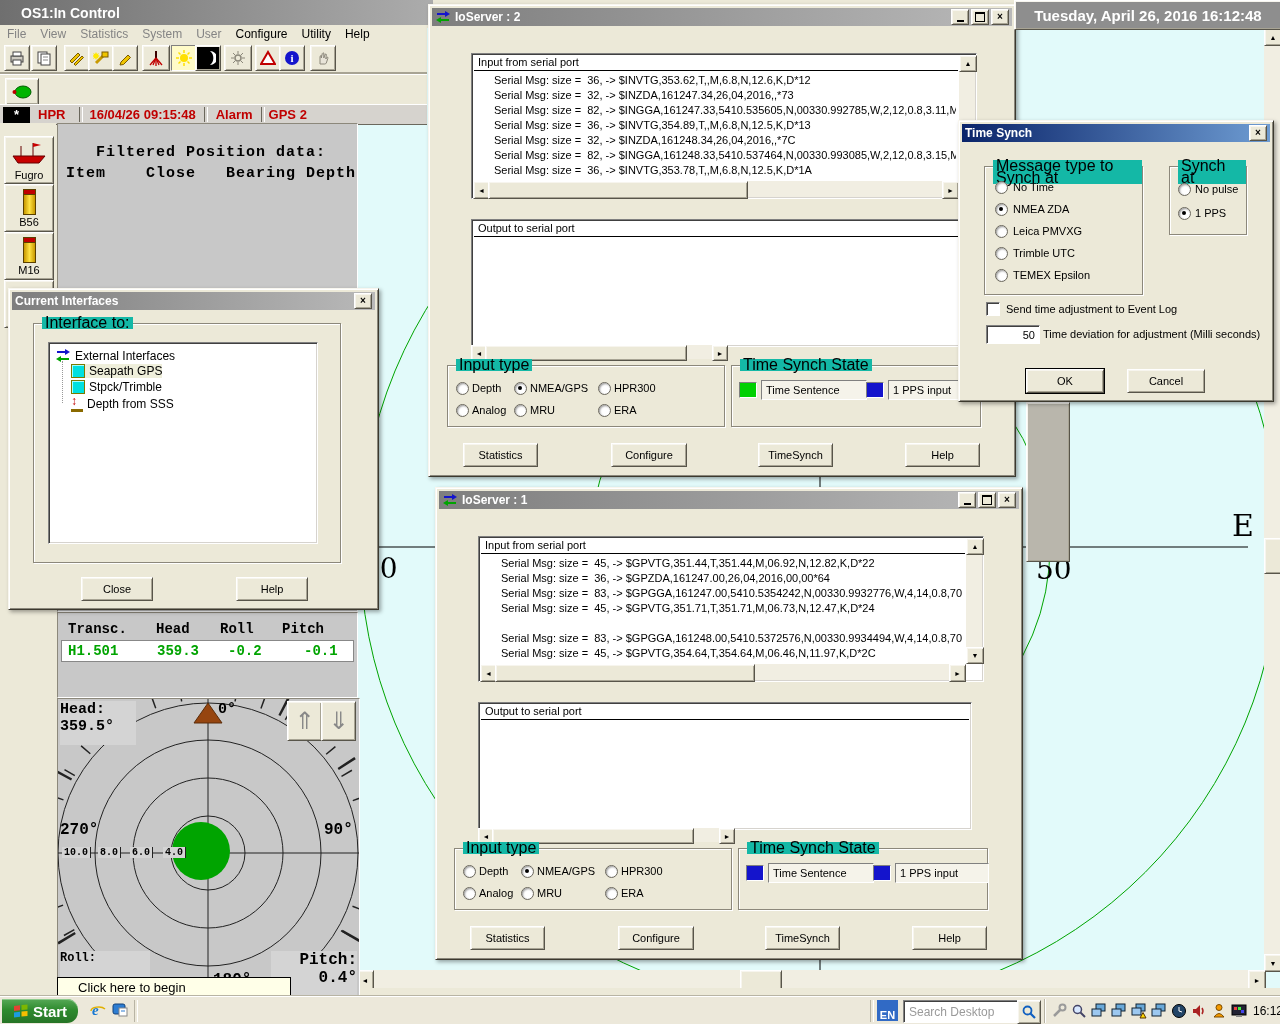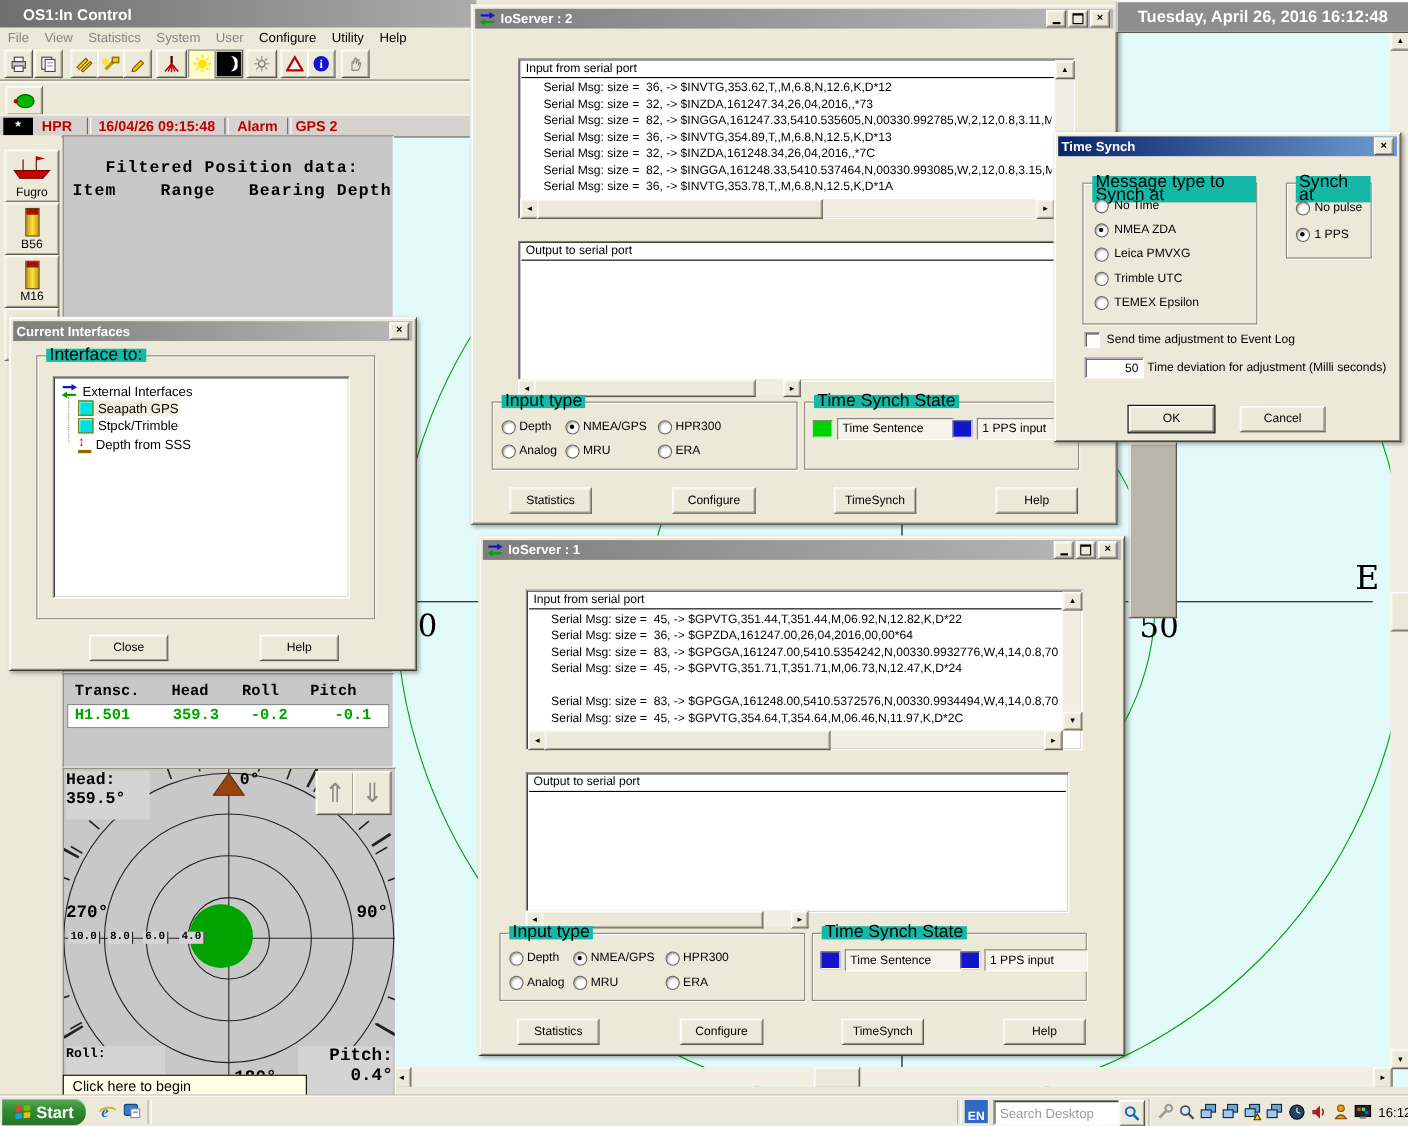--- a/index.html
+++ b/index.html
@@ -225,21 +225,21 @@
       <span class="cyl"></span>
       <span>M16</span>
     </div>
     <div class="sideb out" style="top:157px;">
       <span class="cyl"></span>
     </div>
   </div>
 
   <div class="abs" style="left:57px;top:123px;width:299px;height:487px;background:#C8C8C8;border:1px solid;border-color:#8C887B #fff #fff #8C887B;">
     <div class="mono" style="margin:20px 0 0 38px;font-size:15px;letter-spacing:1px;">Filtered Position data:</div>
-    <div class="mono" style="margin:4px 0 0 8px;font-size:15px;white-space:pre;letter-spacing:1px;">Item    Range   Bearing Depth</div>
+    <div class="mono" style="margin:4px 0 0 8px;font-size:15px;white-space:pre;letter-spacing:1px;">Item    Close   Bearing Depth</div>
   </div>
 
   <div class="abs" style="left:57px;top:612px;width:299px;height:84px;background:#C8C8C8;border:1px solid;border-color:#8C887B #fff #fff #8C887B;">
     <div class="mono" style="position:absolute;top:8px;left:0;right:0;font-size:14px;">
       <span class="abs" style="left:10px;">Transc.</span>
       <span class="abs" style="left:98px;">Head</span>
       <span class="abs" style="left:162px;">Roll</span>
       <span class="abs" style="left:224px;">Pitch</span>
     </div>
     <div class="mono" style="position:absolute;top:27px;left:3px;right:3px;height:20px;background:#fff;border:1px solid #888;font-size:14px;color:#00A400;">
@@ -276,21 +276,21 @@
     <div class="abs mono" style="left:4px;top:148px;font-size:10px;background:#D4D4D4;padding:0 2px;border-right:1px solid #222;">10.0</div>
     <div class="abs mono" style="left:40px;top:148px;font-size:10px;background:#D4D4D4;padding:0 2px;border-right:1px solid #222;">8.0</div>
     <div class="abs mono" style="left:72px;top:148px;font-size:10px;background:#D4D4D4;padding:0 2px;border-right:1px solid #222;">6.0</div>
     <div class="abs mono" style="left:105px;top:148px;font-size:10px;background:#D4D4D4;padding:0 2px;border-right:1px solid #222;">4.0</div>
     <div class="abs mono" style="left:2px;top:252px;width:90px;height:44px;background:#D4D4D4;font-size:12px;">Roll:</div>
     <div class="abs" style="left:213px;top:252px;width:86px;height:46px;background:#D4D4D4;text-align:right;">
       <div class="mono" style="font-size:16px;">Pitch:</div>
       <div class="mono" style="font-size:16px;">0.4°</div>
     </div>
   </div>
-  <div class="abs" style="left:57px;top:977px;width:212px;height:20px;background:#FFFFE8;border:1px solid #000;font-size:13px;padding-left:8px;z-index:5;line-height:19px;">
+  <div class="abs" style="left:57px;top:977px;width:212px;height:20px;background:#FFFFE8;border:1px solid #000;font-size:13px;padding-left:20px;z-index:5;line-height:19px;">
     <span>Click here to begin</span>
   </div>
 
   <div class="abs win" style="left:8px;top:288px;width:369px;height:320px;z-index:10;">
     <div class="tb" style="position:absolute;left:3px;top:3px;right:3px;height:18px;">
       <span>Current Interfaces</span>
       <div class="tbtn out" style="margin-left:auto;">×</div>
     </div>
     <div class="abs group" style="left:24px;top:34px;width:306px;height:238px;">
       <span class="glabel">Interface to:</span>

